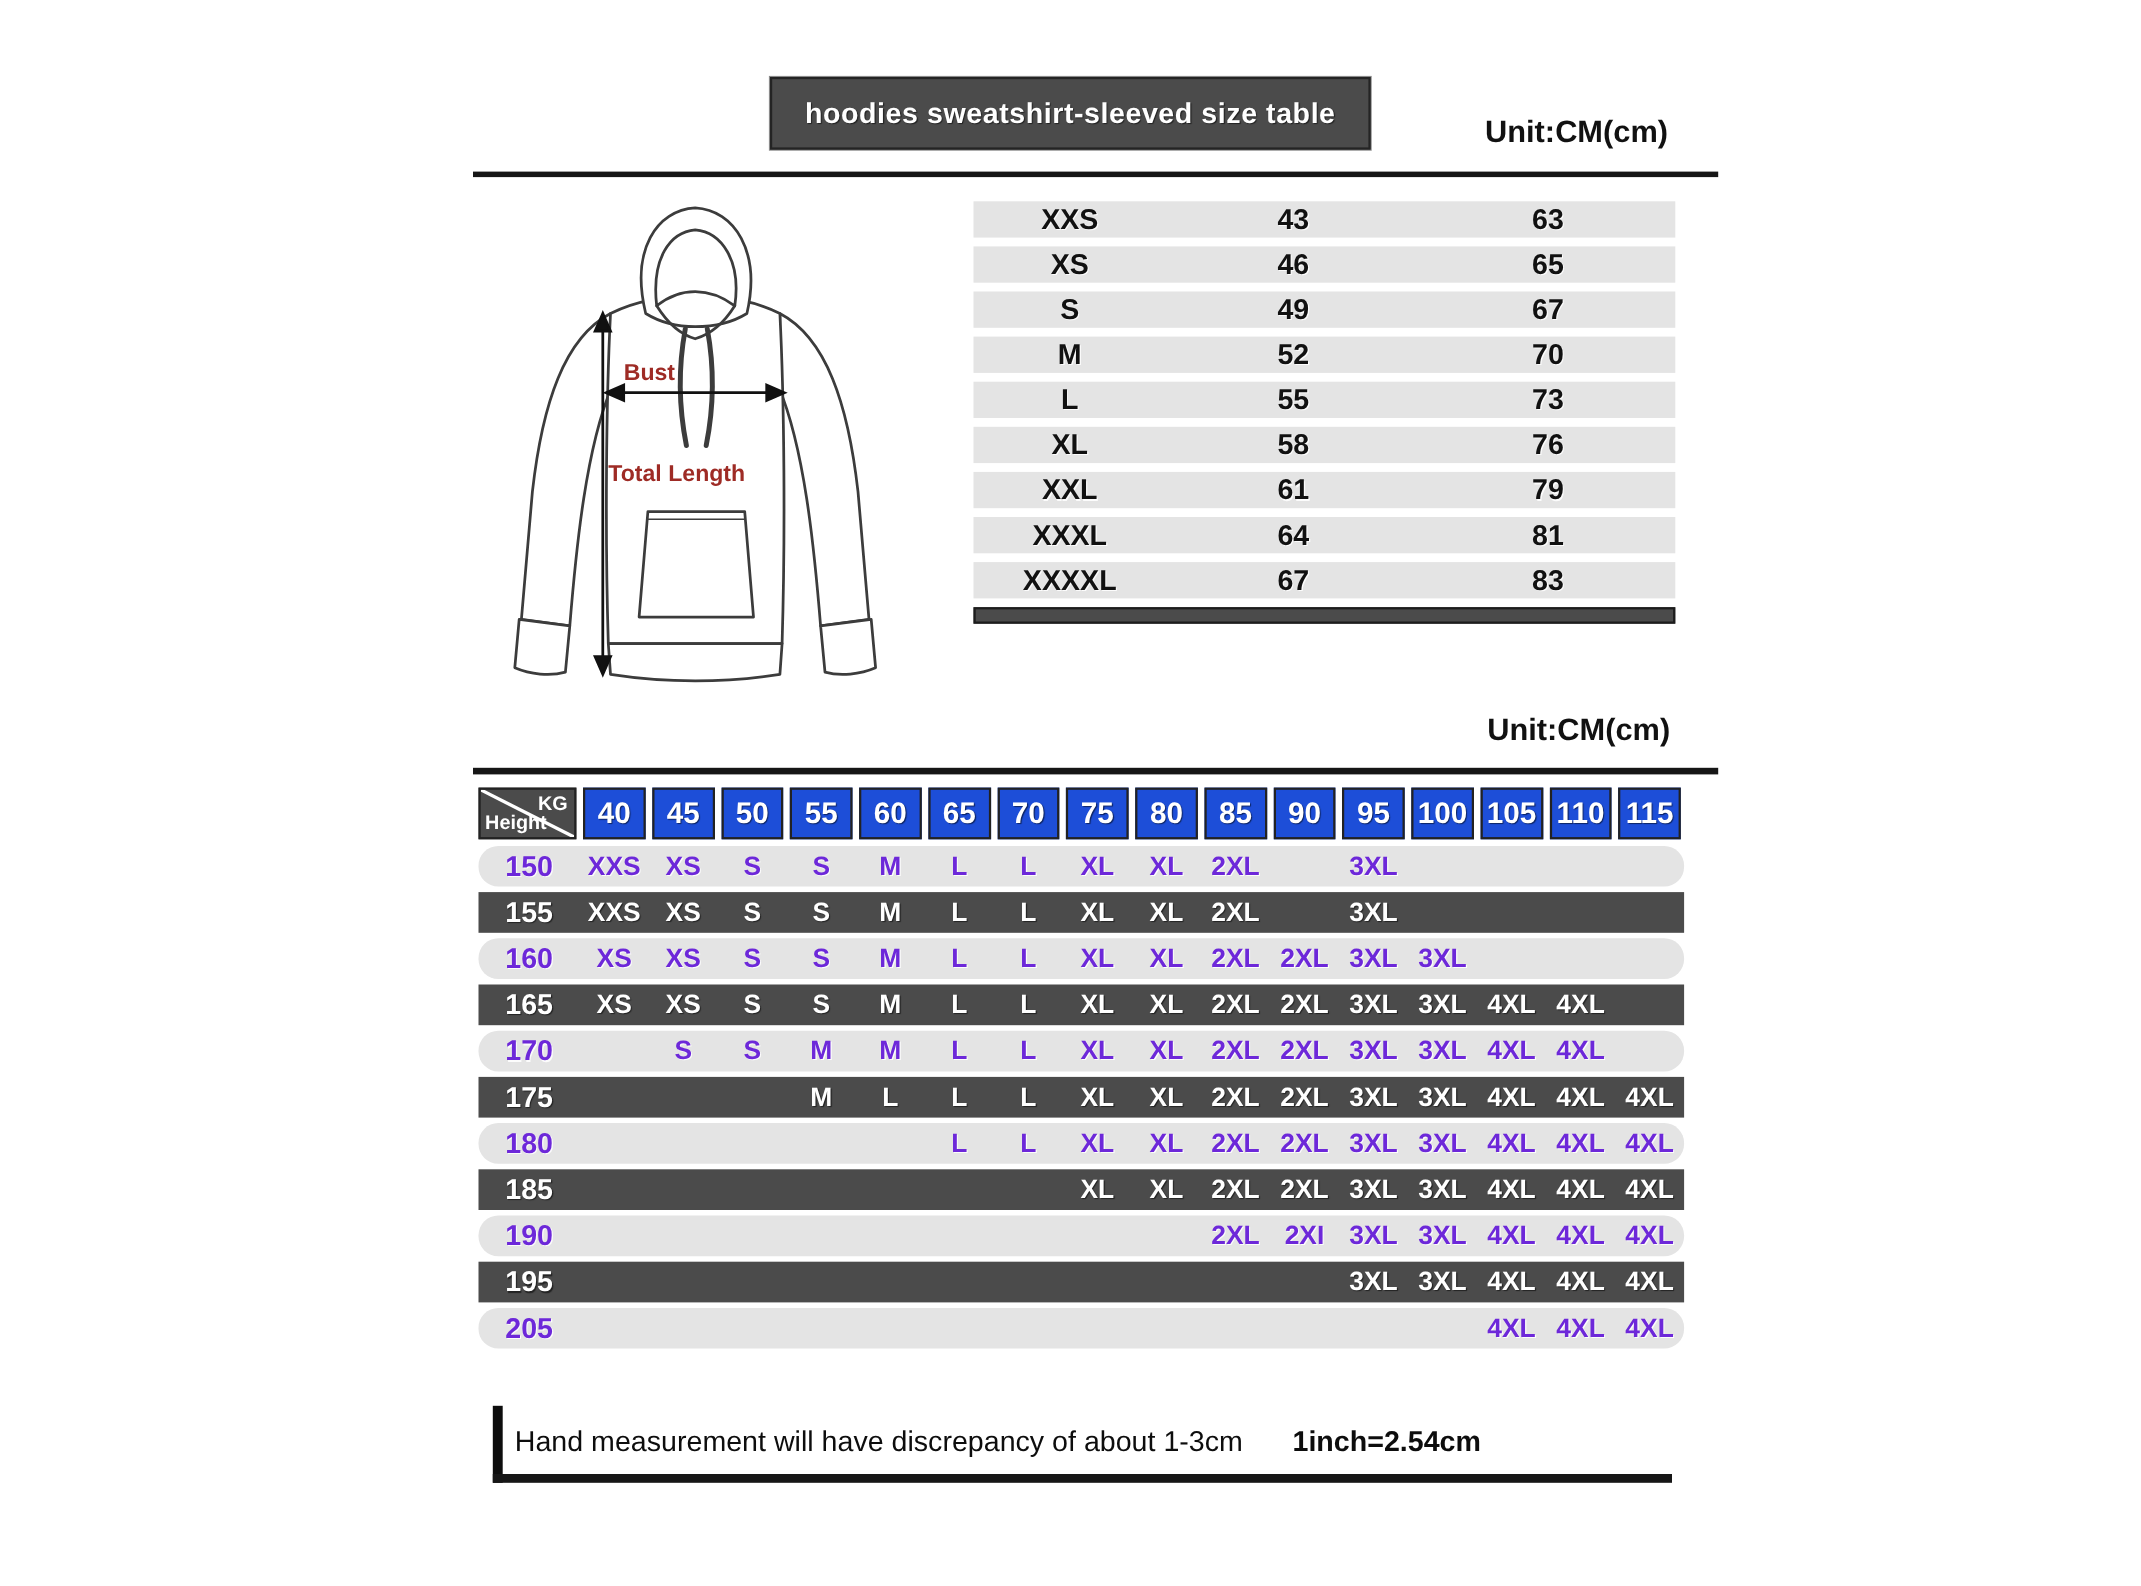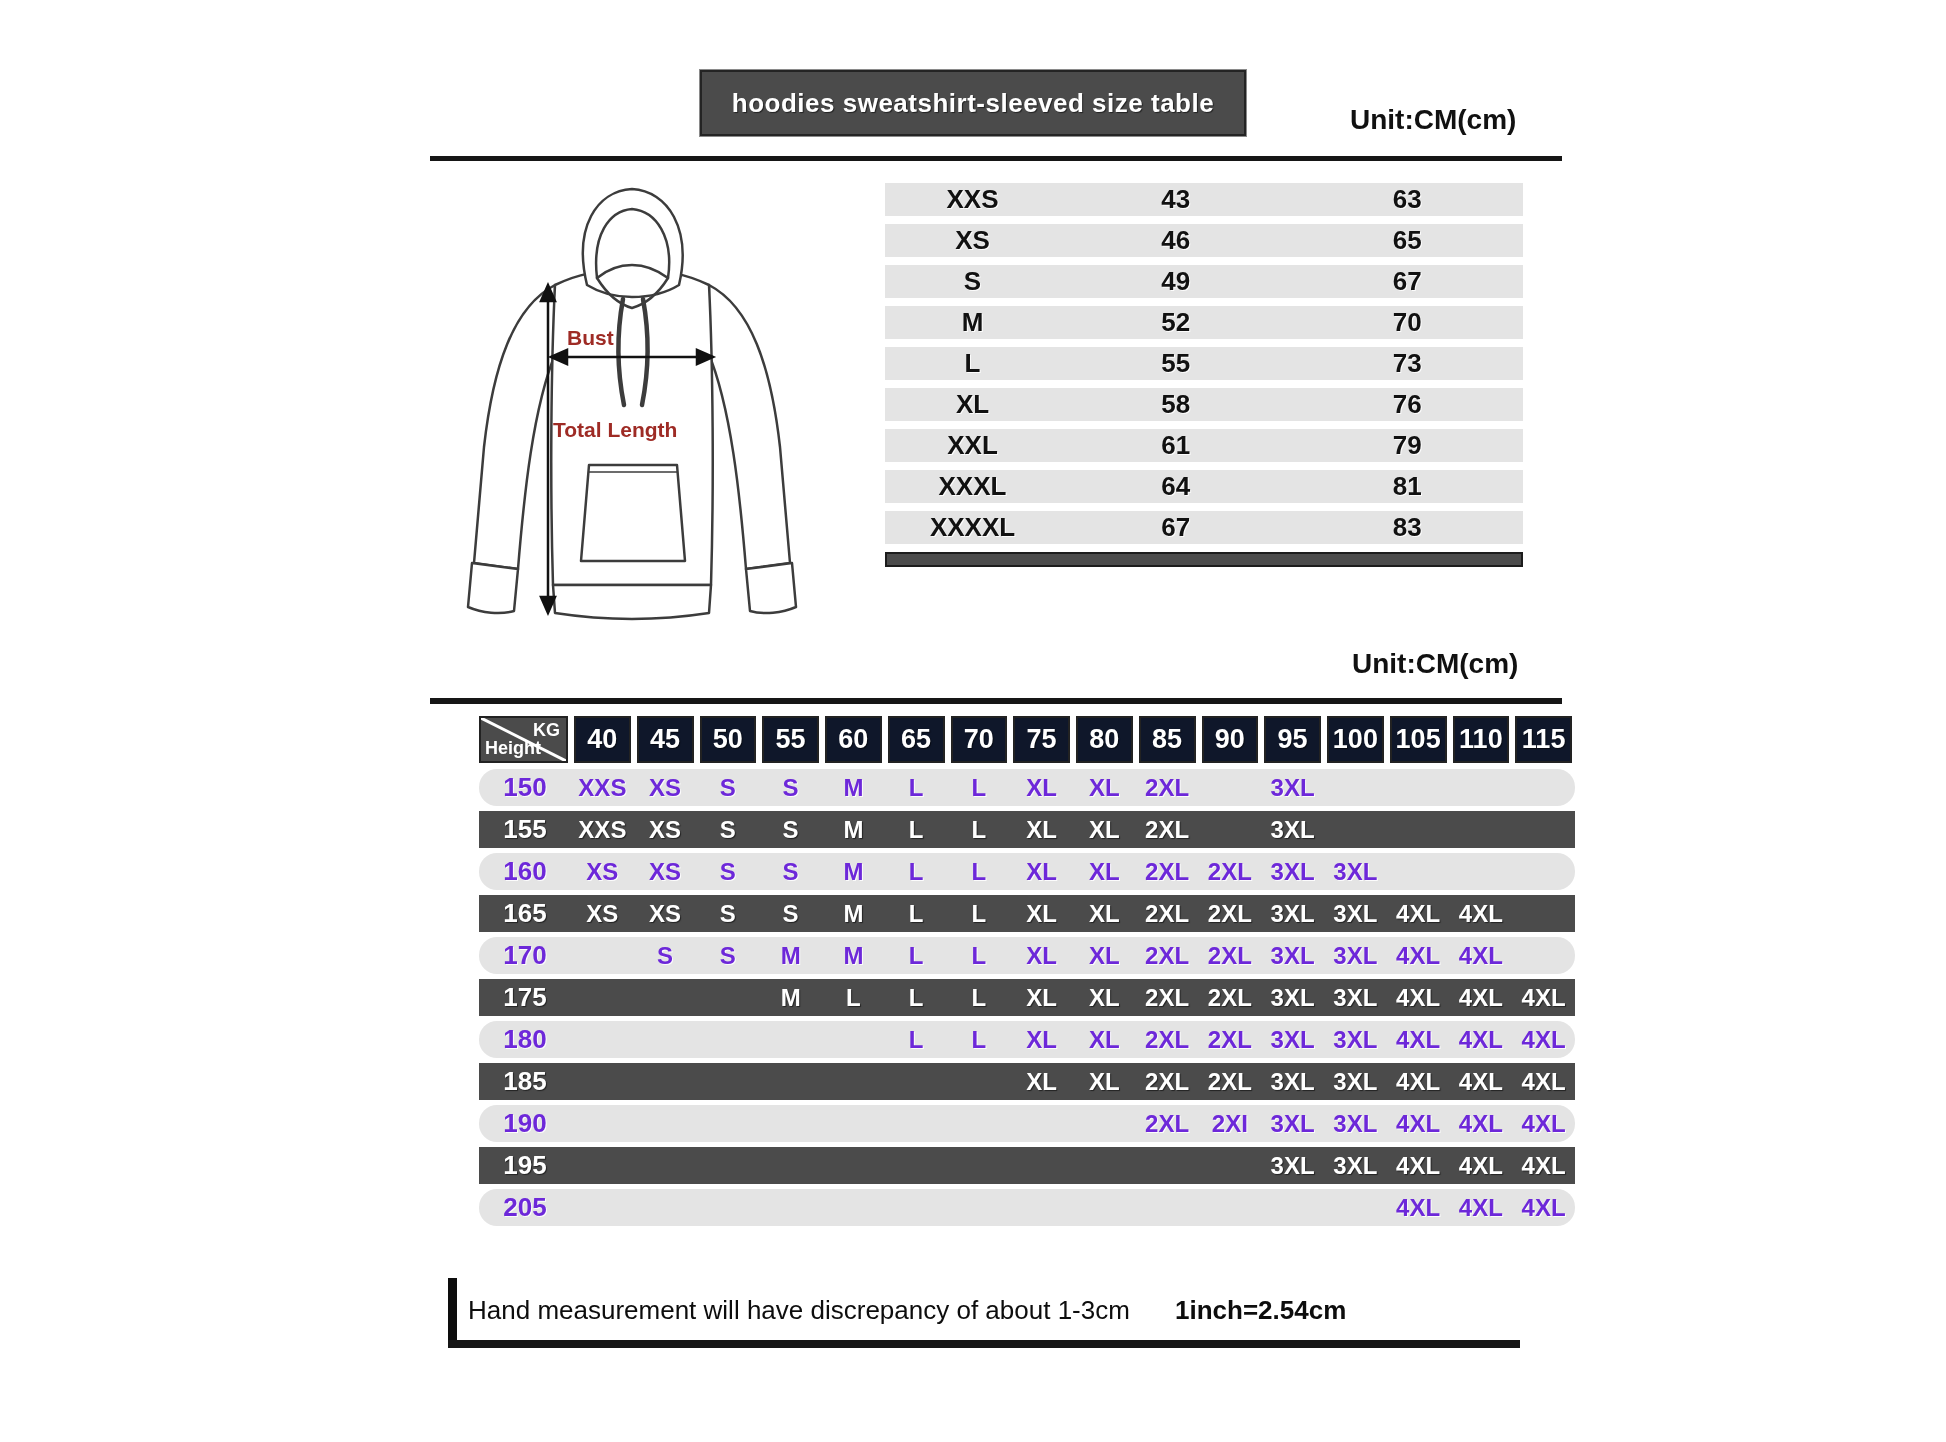--- a/index.html
+++ b/index.html
@@ -30,24 +30,24 @@
   }
   .st-row{
     display:grid;grid-template-columns:175px 1fr 1fr;height:33px;
     background:#e4e4e4;align-items:center;text-align:center;
     color:#111;font-weight:bold;font-size:26px;margin-bottom:8px;
     text-shadow:1px 1px 0 #fcfcfc;
   }
   .st-bottom{height:15px;background:#4b4b4b;border:2px solid #1c1c1c;box-sizing:border-box;margin-top:1px;}
 
   
-  .matrix{position:absolute;left:435px;top:716px;width:1096px;margin-left:44px;}
+  .matrix{position:absolute;left:435px;top:716px;width:1096px;}
   .m-header{display:grid;grid-template-columns:92px repeat(16,1fr);height:47px;margin-bottom:6px;}
   .m-header .wbox{
-    margin:0 3px;background:#0f172a;border:2px solid #222;box-sizing:border-box;
+    margin:0 3px;background:#1d4ed8;border:2px solid #222;box-sizing:border-box;
     color:#fff;font-weight:bold;font-size:27px;
     display:flex;align-items:center;justify-content:center;
     text-shadow:1px 1px 1px rgba(0,0,0,0.55);
   }
   .corner{
     position:relative;background:#4b4b4b;border:2px solid #222;box-sizing:border-box;
     margin-right:3px;color:#fff;font-weight:bold;overflow:hidden;
   }
   .corner svg{position:absolute;left:0;top:0;width:100%;height:100%;}
   .corner .kg{position:absolute;right:6px;top:2px;font-size:18px;}

